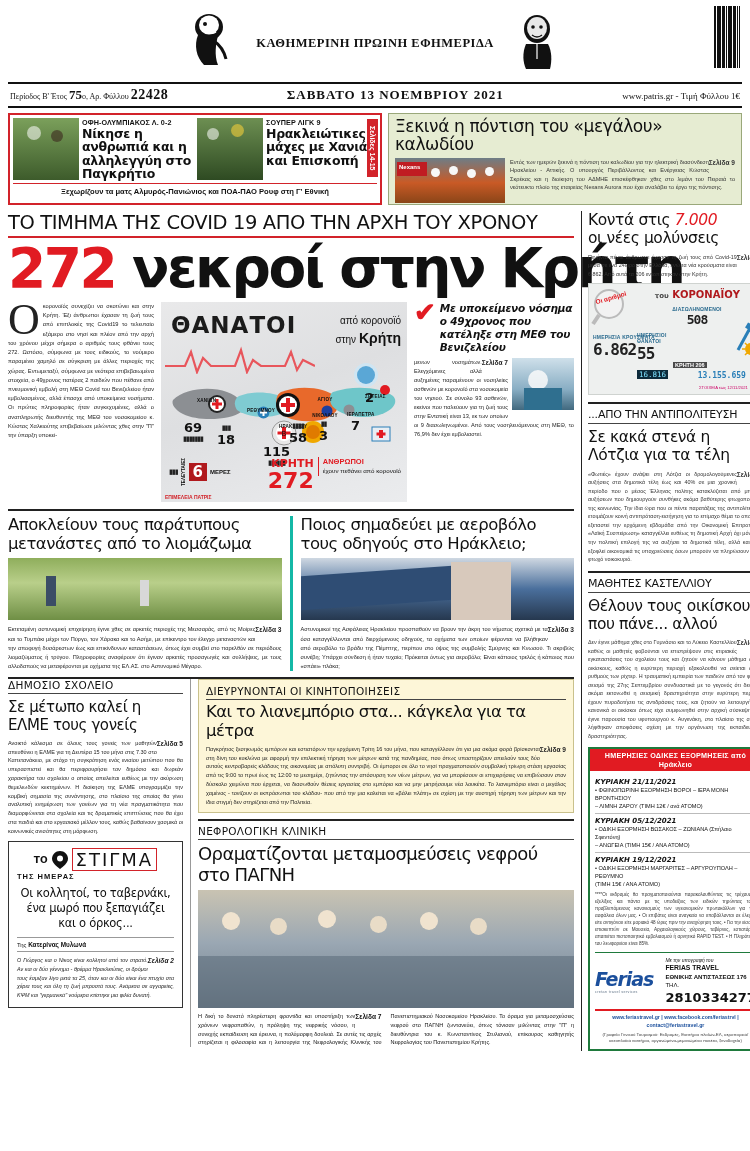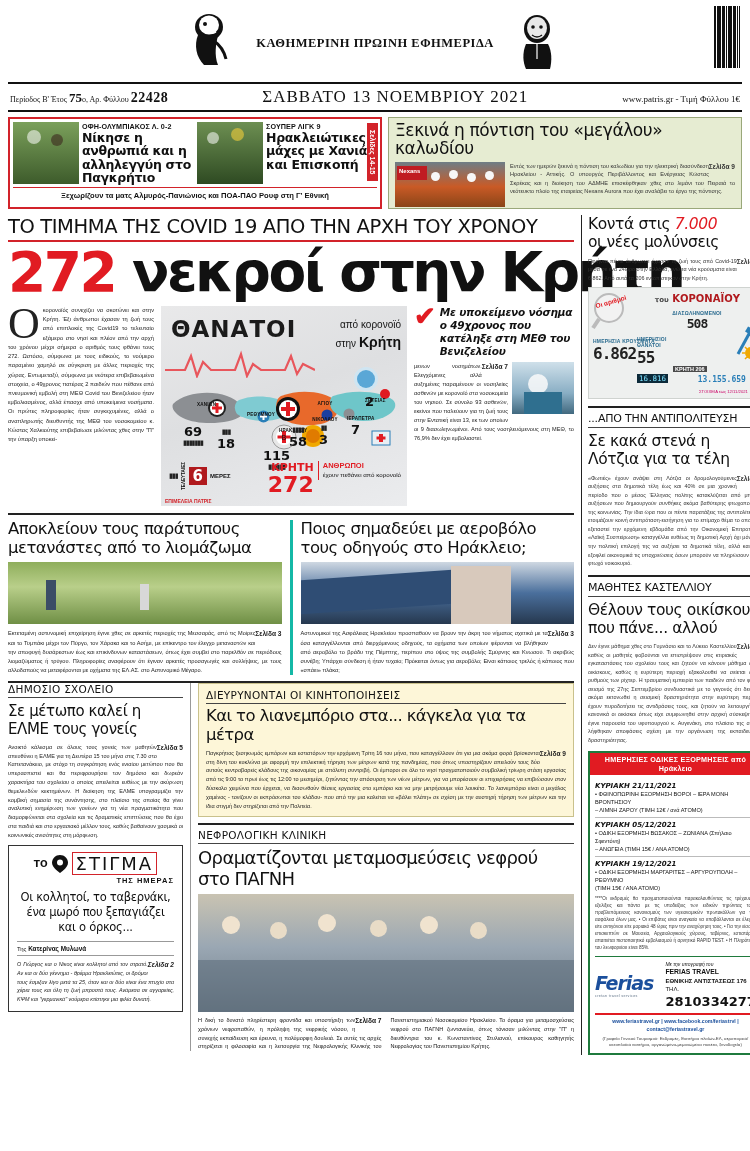--- a/index.html
+++ b/index.html
@@ -30,21 +30,21 @@
 
   .mast-rule { border-top:2px solid #111; margin-top:2px; }
   .mast-info {
     display:flex; justify-content:space-between; align-items:baseline;
     font-family:"Liberation Serif", serif; padding:3px 2px 3px;
     border-bottom:2px solid #111;
   }
   .mast-left { font-size:8px; }
   .mast-left b { font-size:13px; }
   .mast-left .issue { font-size:14px; font-weight:bold; letter-spacing:0.5px; }
-  .mast-date { font-size:17px; font-weight:normal; letter-spacing:1px; }
+  .mast-date { font-size:13px; font-weight:bold; letter-spacing:1px; }
   .mast-right { font-size:9px; }
 
   
   .teasers { display:flex; gap:6px; margin-top:5px; height:92px; }
   .teaser-sport { flex:0 0 374px; border:2px solid #d2232a; position:relative; padding:3px; }
   .sport-row { display:flex; gap:4px; height:62px; }
   .sport-cell { display:flex; gap:3px; flex:1; }
   .sp-photo { width:66px; height:62px; position:relative; overflow:hidden; }
   .sp-txt { flex:1; }
   .sp-kicker { font-size:7.2px; font-weight:bold; letter-spacing:0.1px; }
@@ -127,21 +127,21 @@
   .nephro h3 { font-family:"DejaVu Sans", sans-serif; font-weight:normal; font-size:18px; letter-spacing:-0.6px; margin-top:3px; }
   .nephro .ph { width:100%; height:118px; margin-top:5px; position:relative; overflow:hidden; }
   .nephro p { font-size:5.5px; line-height:1.6; text-align:justify; margin-top:4px; }
   .ncols { column-count:2; column-gap:9px; }
 
   
   .stigma { border:1px solid #333; margin-top:6px; padding:6px 8px 7px; }
   .stigma-top { display:flex; align-items:center; justify-content:center; gap:4px; }
   .st-to { font-family:"DejaVu Sans", sans-serif; font-weight:bold; font-size:9px; }
   .st-word { border:1.5px solid #d2232a; font-family:"DejaVu Sans", sans-serif; font-weight:normal; font-size:18px; letter-spacing:2px; padding:0 3px; }
-  .st-day { text-align:right; font-size:7.5px; font-weight:bold; letter-spacing:1px; margin-top:1px; }
+  .st-day { text-align:left; font-size:7.5px; font-weight:bold; letter-spacing:1px; margin-top:1px; }
   .stigma h4 { font-family:"DejaVu Sans", sans-serif; font-weight:normal; font-size:11.5px; text-align:center; line-height:1.3; margin-top:5px; letter-spacing:-0.3px; }
   .st-by { font-size:6px; border-top:1px solid #999; border-bottom:1px solid #999; margin-top:6px; padding:3px 0; }
   .st-by b { font-size:6.4px; }
   .stigma p { font-size:5.4px; line-height:1.6; text-align:justify; margin-top:4px; font-style:italic; }
 
   
   .rc-head { font-family:"DejaVu Sans", sans-serif; font-size:15.5px; line-height:1.18; letter-spacing:-0.4px; }
   .rc-head .red { color:#e11b22; font-style:italic; }
   .rc-body { font-size:5.4px; line-height:1.58; text-align:justify; margin-top:5px; color:#333; }
   .rc-rule2 { border-top:2px solid #222; margin:7px 0 4px; }

